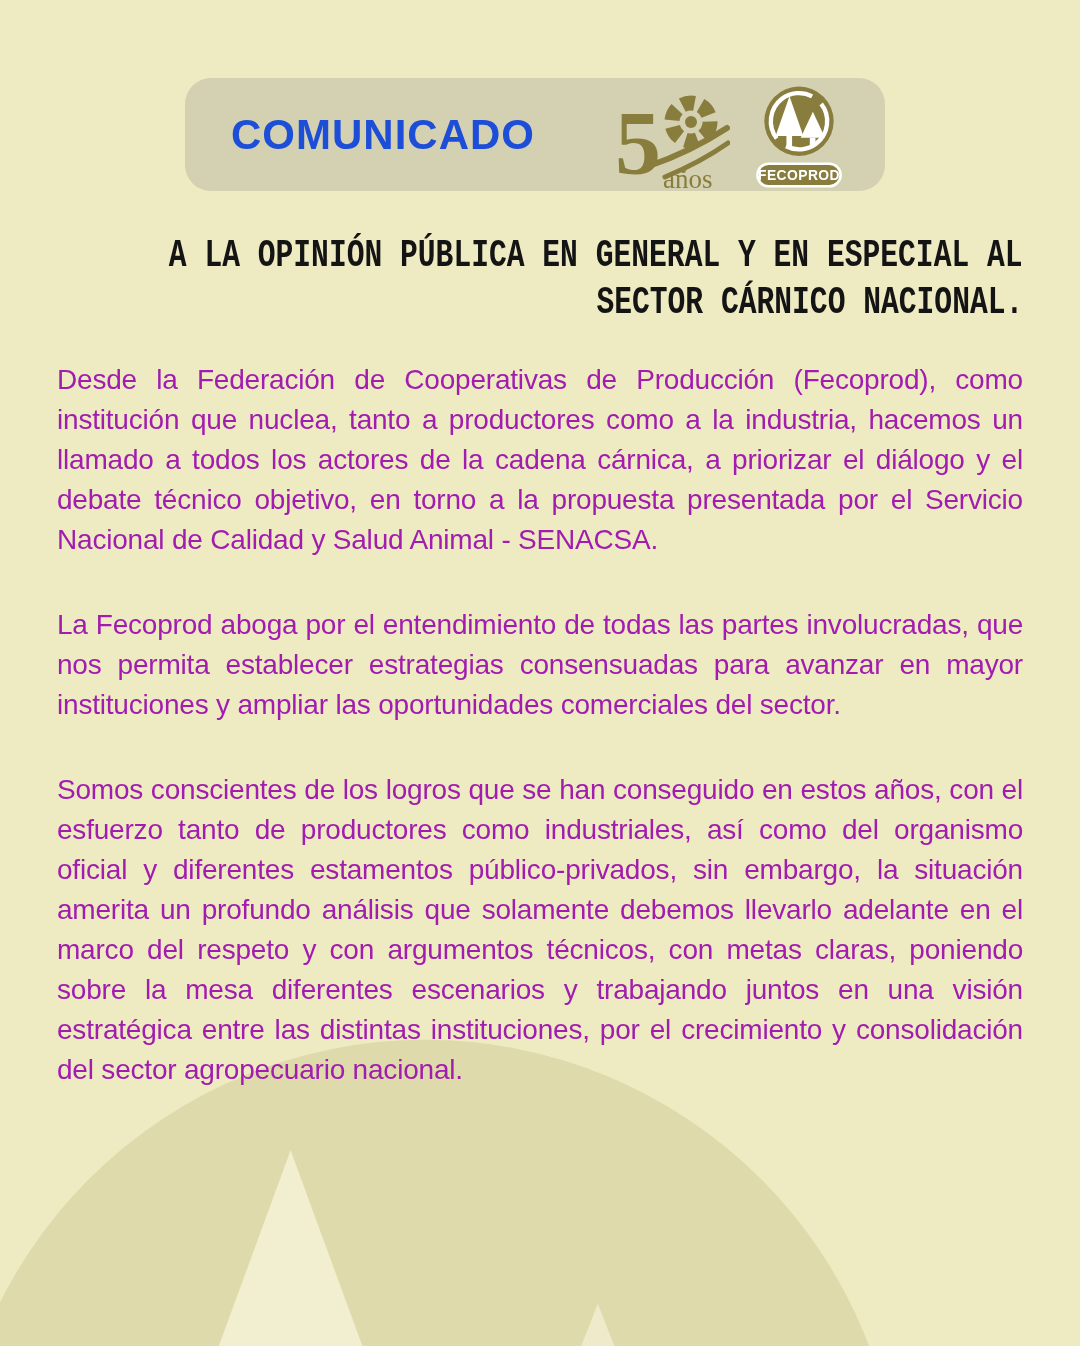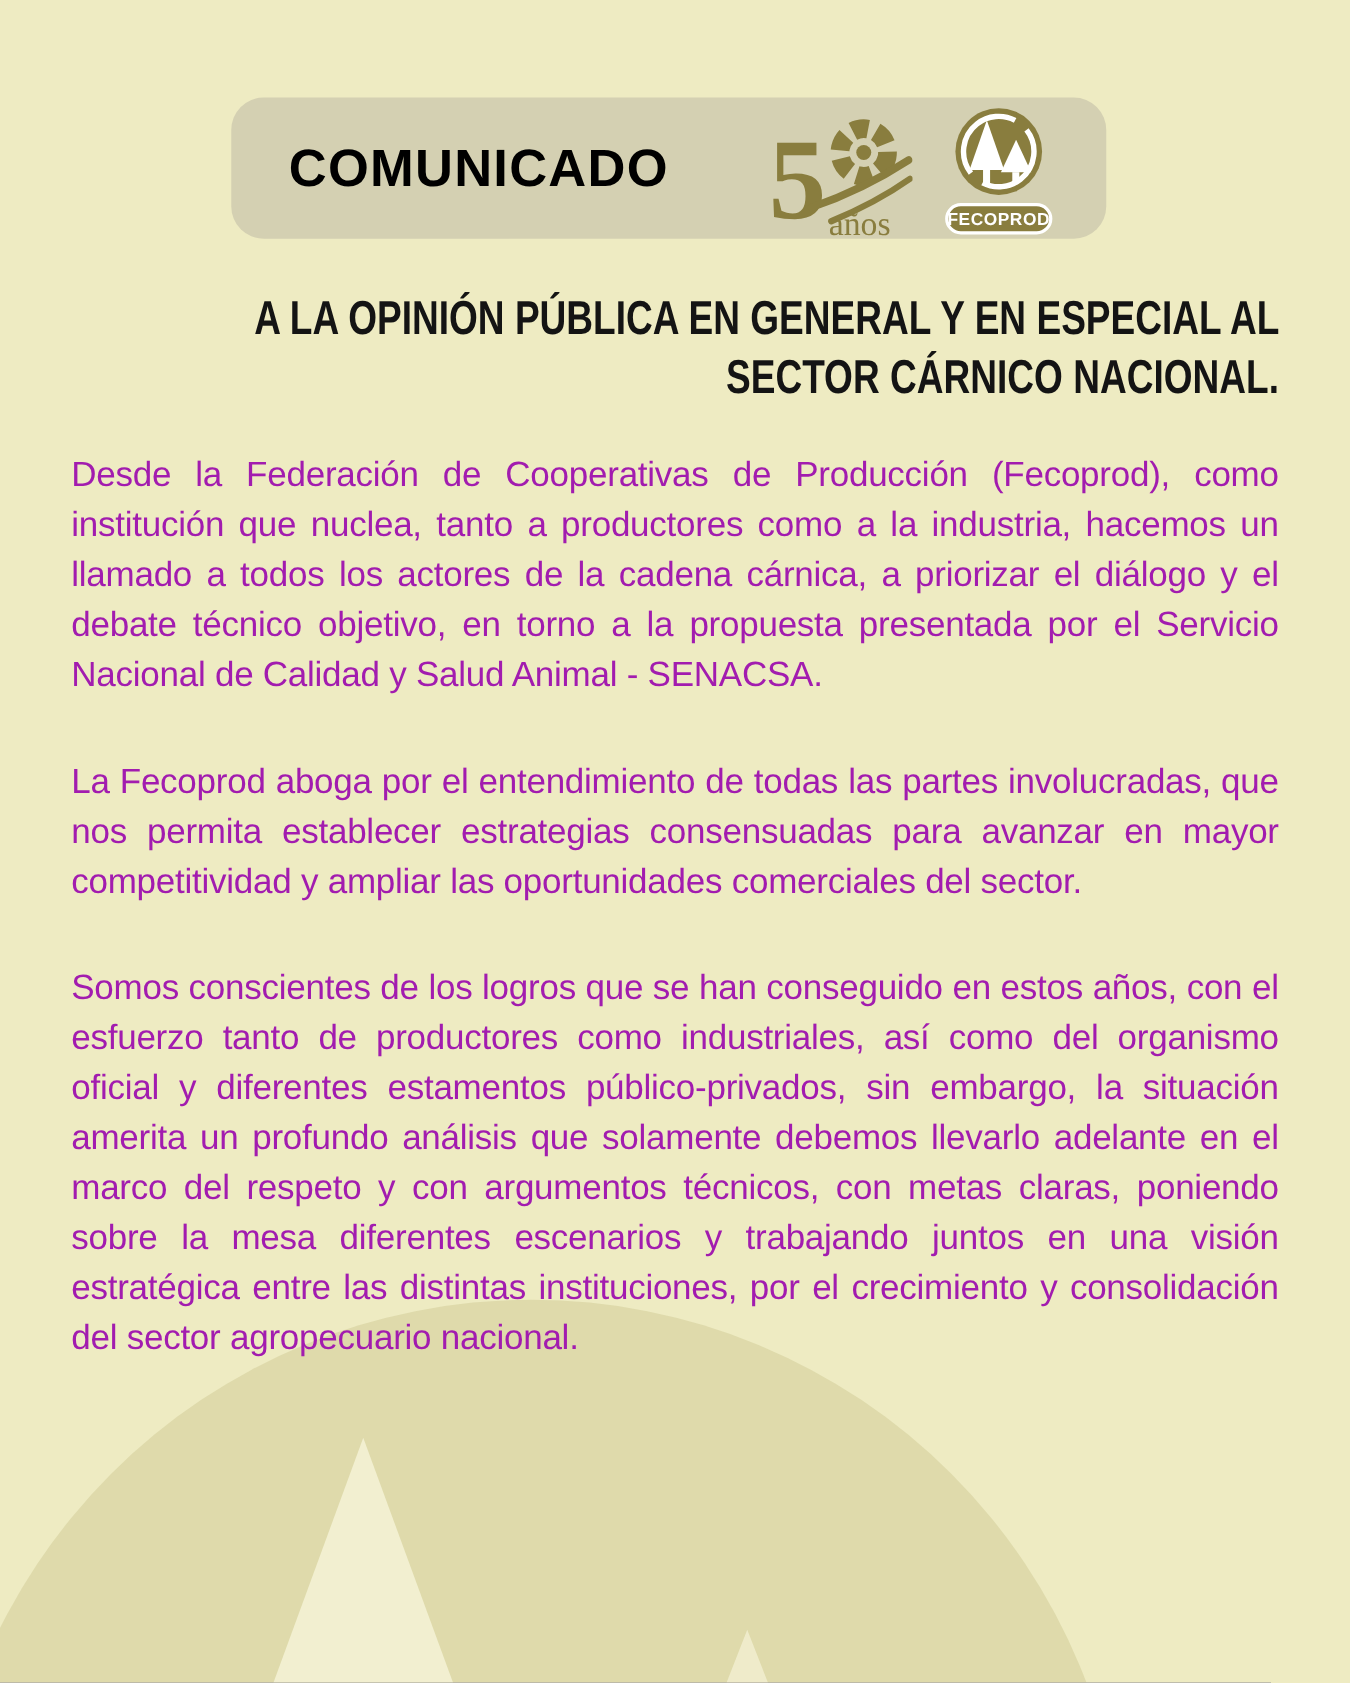--- a/index.html
+++ b/index.html
@@ -26,39 +26,40 @@
     background:#d4d0b2;
     border-radius:26px;
   }
   .badge-label{
     position:absolute;
     left:46px;top:0;height:144px;
     line-height:113px;
     font-size:42px;
     font-weight:bold;
     letter-spacing:1px;
-    color:#000000;
+    color:#1d4ed8;
   }
   .logo-50{
     position:absolute;
     right:155px;top:8px;
     width:115px;height:105px;
   }
   .logo-fecoprod{
     position:absolute;
     right:32px;top:6px;
     width:108px;height:104px;
   }
   
   .title-block{
     position:relative;
     margin:232px 71px 0 57px;
     width:966px;height:96px;
     font-weight:bold;
     color:#141414;
+    font-family:Liberation Mono, monospace;
   }
   .title-line{
     position:absolute;
     right:0;
     white-space:nowrap;
     font-size:38px;
     line-height:47px;
     transform:scaleX(0.78);
     transform-origin:100% 50%;
   }
@@ -118,17 +119,17 @@
     </svg>
   </div>
 
   <div class="title-block">
     <div class="title-line l0">A LA OPINIÓN PÚBLICA EN GENERAL Y EN ESPECIAL AL</div>
     <div class="title-line l1">SECTOR CÁRNICO NACIONAL.</div>
   </div>
 
   <div class="body-block">
     <p class="para">Desde la Federación de Cooperativas de Producción (Fecoprod), como institución que nuclea, tanto a productores como a la industria, hacemos un llamado a todos los actores de la cadena cárnica, a priorizar el diálogo y el debate técnico objetivo, en torno a la propuesta presentada por el Servicio Nacional de Calidad y Salud Animal - SENACSA.</p>
-    <p class="para">La Fecoprod aboga por el entendimiento de todas las partes involucradas, que nos permita establecer estrategias consensuadas para avanzar en mayor competitividad y ampliar las oportunidades comerciales del sector.</p>
+    <p class="para">La Fecoprod aboga por el entendimiento de todas las partes involucradas, que nos permita establecer estrategias consensuadas para avanzar en mayor instituciones y ampliar las oportunidades comerciales del sector.</p>
     <p class="para">Somos conscientes de los logros que se han conseguido en estos años, con el esfuerzo tanto de productores como industriales, así como del organismo oficial y diferentes estamentos público-privados, sin embargo, la situación amerita un profundo análisis que solamente debemos llevarlo adelante en el marco del respeto y con argumentos técnicos, con metas claras, poniendo sobre la mesa diferentes escenarios y trabajando juntos en una visión estratégica entre las distintas instituciones, por el crecimiento y consolidación del sector agropecuario nacional.</p>
   </div>
 
 </div>
 
 </body></html>

